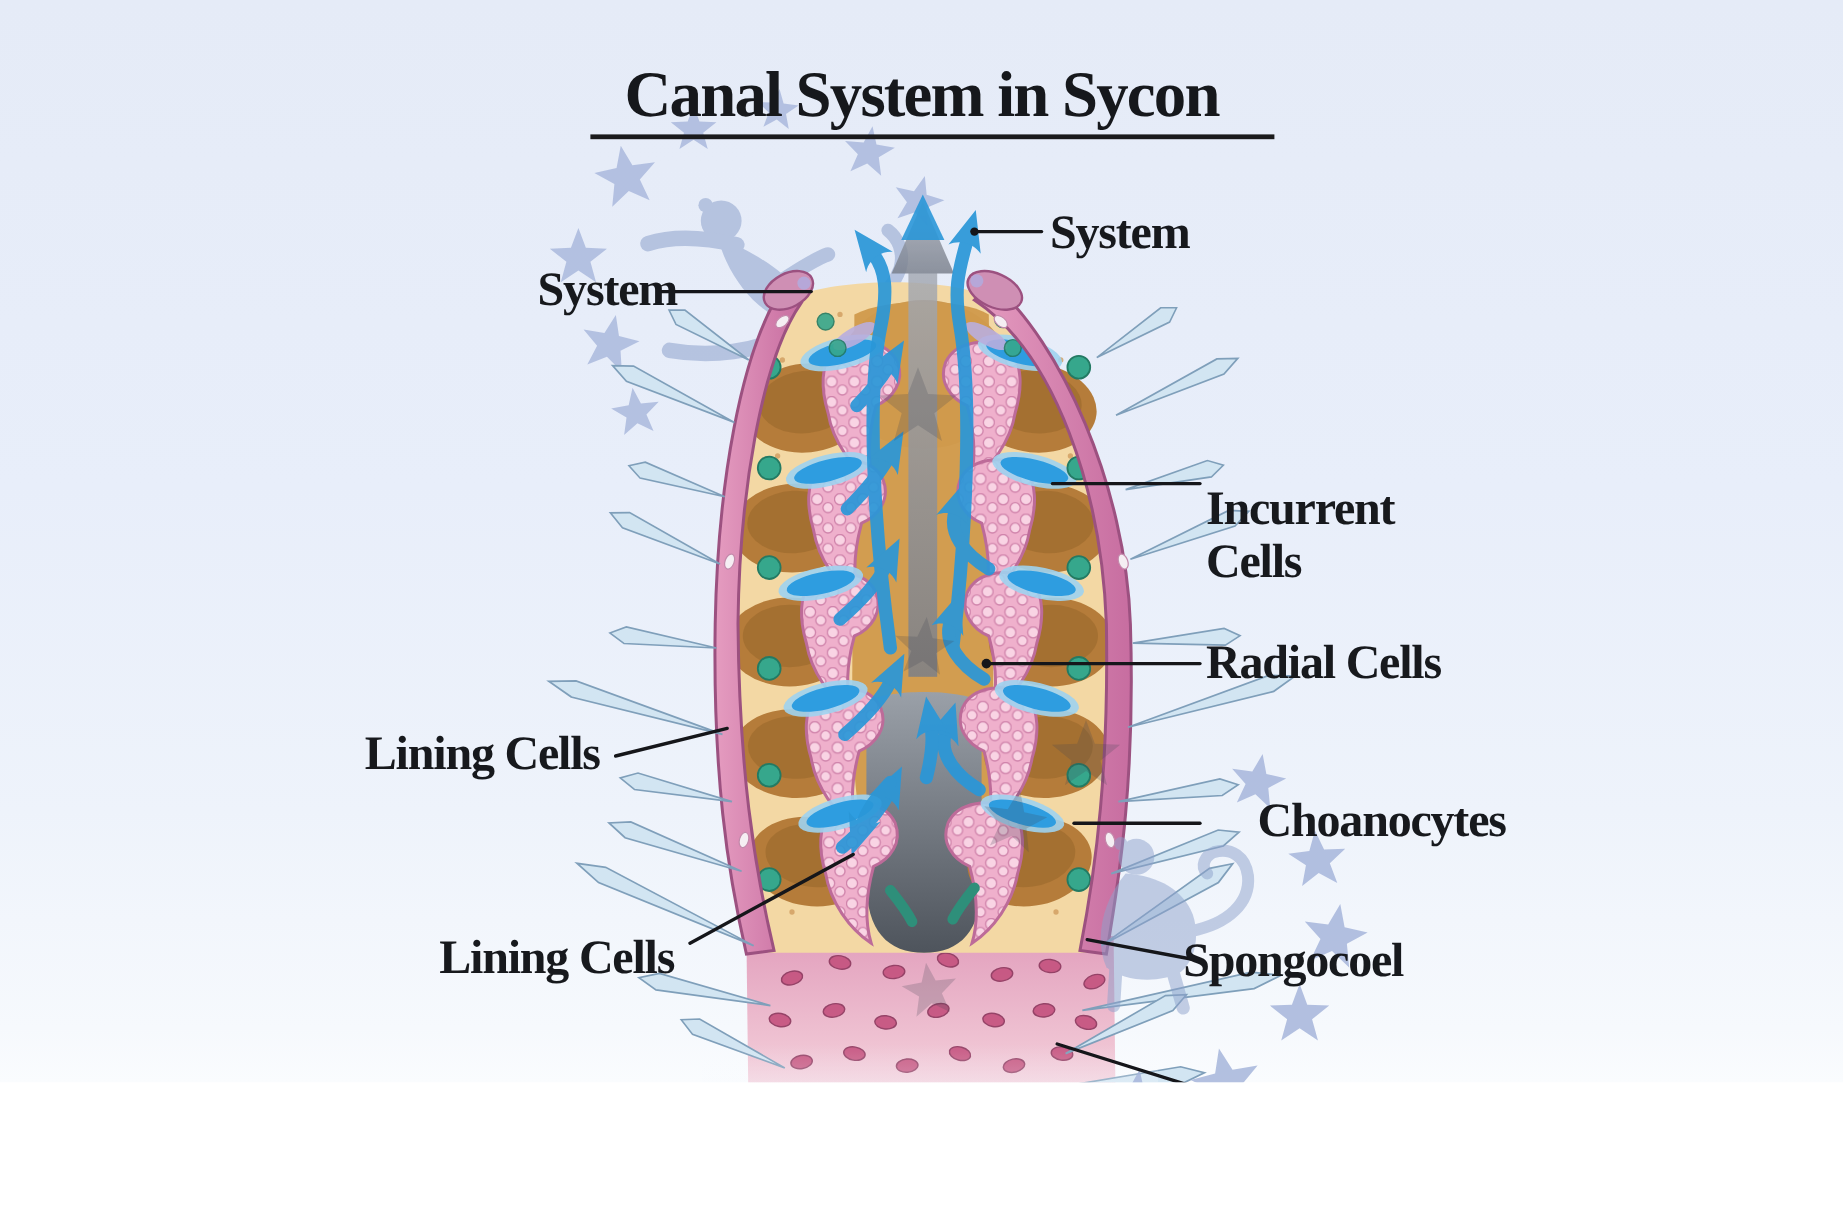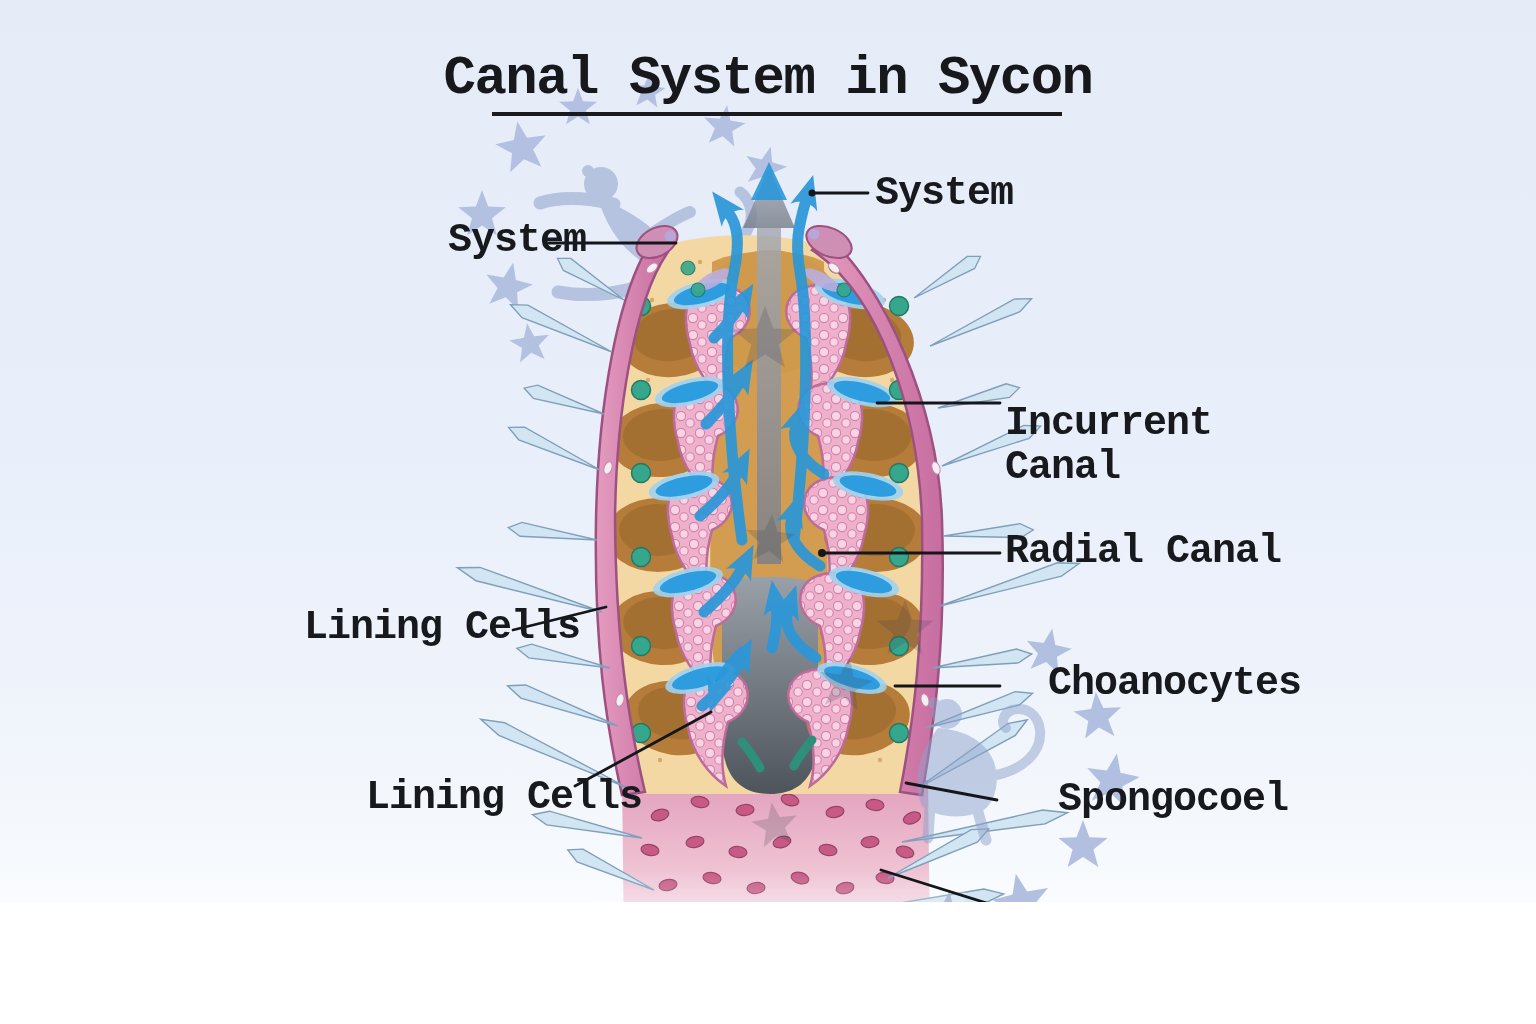--- a/index.html
+++ b/index.html
@@ -1,18 +1,18 @@
 <!DOCTYPE html>
 <html><head>
 <meta charset="utf-8">
 <style>
   html,body{margin:0;padding:0;}
   .stage{
     position:relative;width:1536px;height:902px;overflow:hidden;
-    font-family:Liberation Mono, monospace;
+    font-family:Liberation Serif, serif;
     background:linear-gradient(180deg,#e5ebf7 0%,#e8eefa 45%,#eef3fb 75%,#f6f9fd 95%,#fafcfe 100%);
   }
   svg{position:absolute;left:0;top:0;}
   .title{
     position:absolute;top:48px;left:0;width:100%;text-align:center;
     font-size:54px;font-weight:700;letter-spacing:-1.5px;color:#16181c;
   }
   .title-rule{position:absolute;top:112px;left:492px;width:570px;height:4px;background:#1a1a1c;}
   .lbl{
     position:absolute;font-size:40px;font-weight:700;letter-spacing:-1px;
@@ -329,20 +329,20 @@
     </g>
   </svg>
 
   <div class="title">Canal System in Sycon</div>
   <div class="title-rule"></div>
 
   <div class="lbl" style="left:875px;top:172px;">System</div>
   <div class="lbl" style="left:448px;top:219px;">System</div>
   <div class="lbl" style="left:1005px;top:376px;margin-top:26px;">
     <div>Incurrent</div>
-    <div>Canal</div>
+    <div>Cells</div>
   </div>
-  <div class="lbl" style="left:1005px;top:530px;">Radial Canal</div>
+  <div class="lbl" style="left:1005px;top:530px;">Radial Cells</div>
   <div class="lbl" style="left:304px;top:606px;">Lining Cells</div>
   <div class="lbl" style="left:1004px;top:662px;margin-left:44px;">Choanocytes</div>
   <div class="lbl" style="left:366px;top:776px;">Lining Cells</div>
-  <div class="lbl" style="left:1058px;top:778px;">Spongocoel</div>
+  <div class="lbl" style="left:986px;top:778px;">Spongocoel</div>
 </div>
 
 </body></html>

